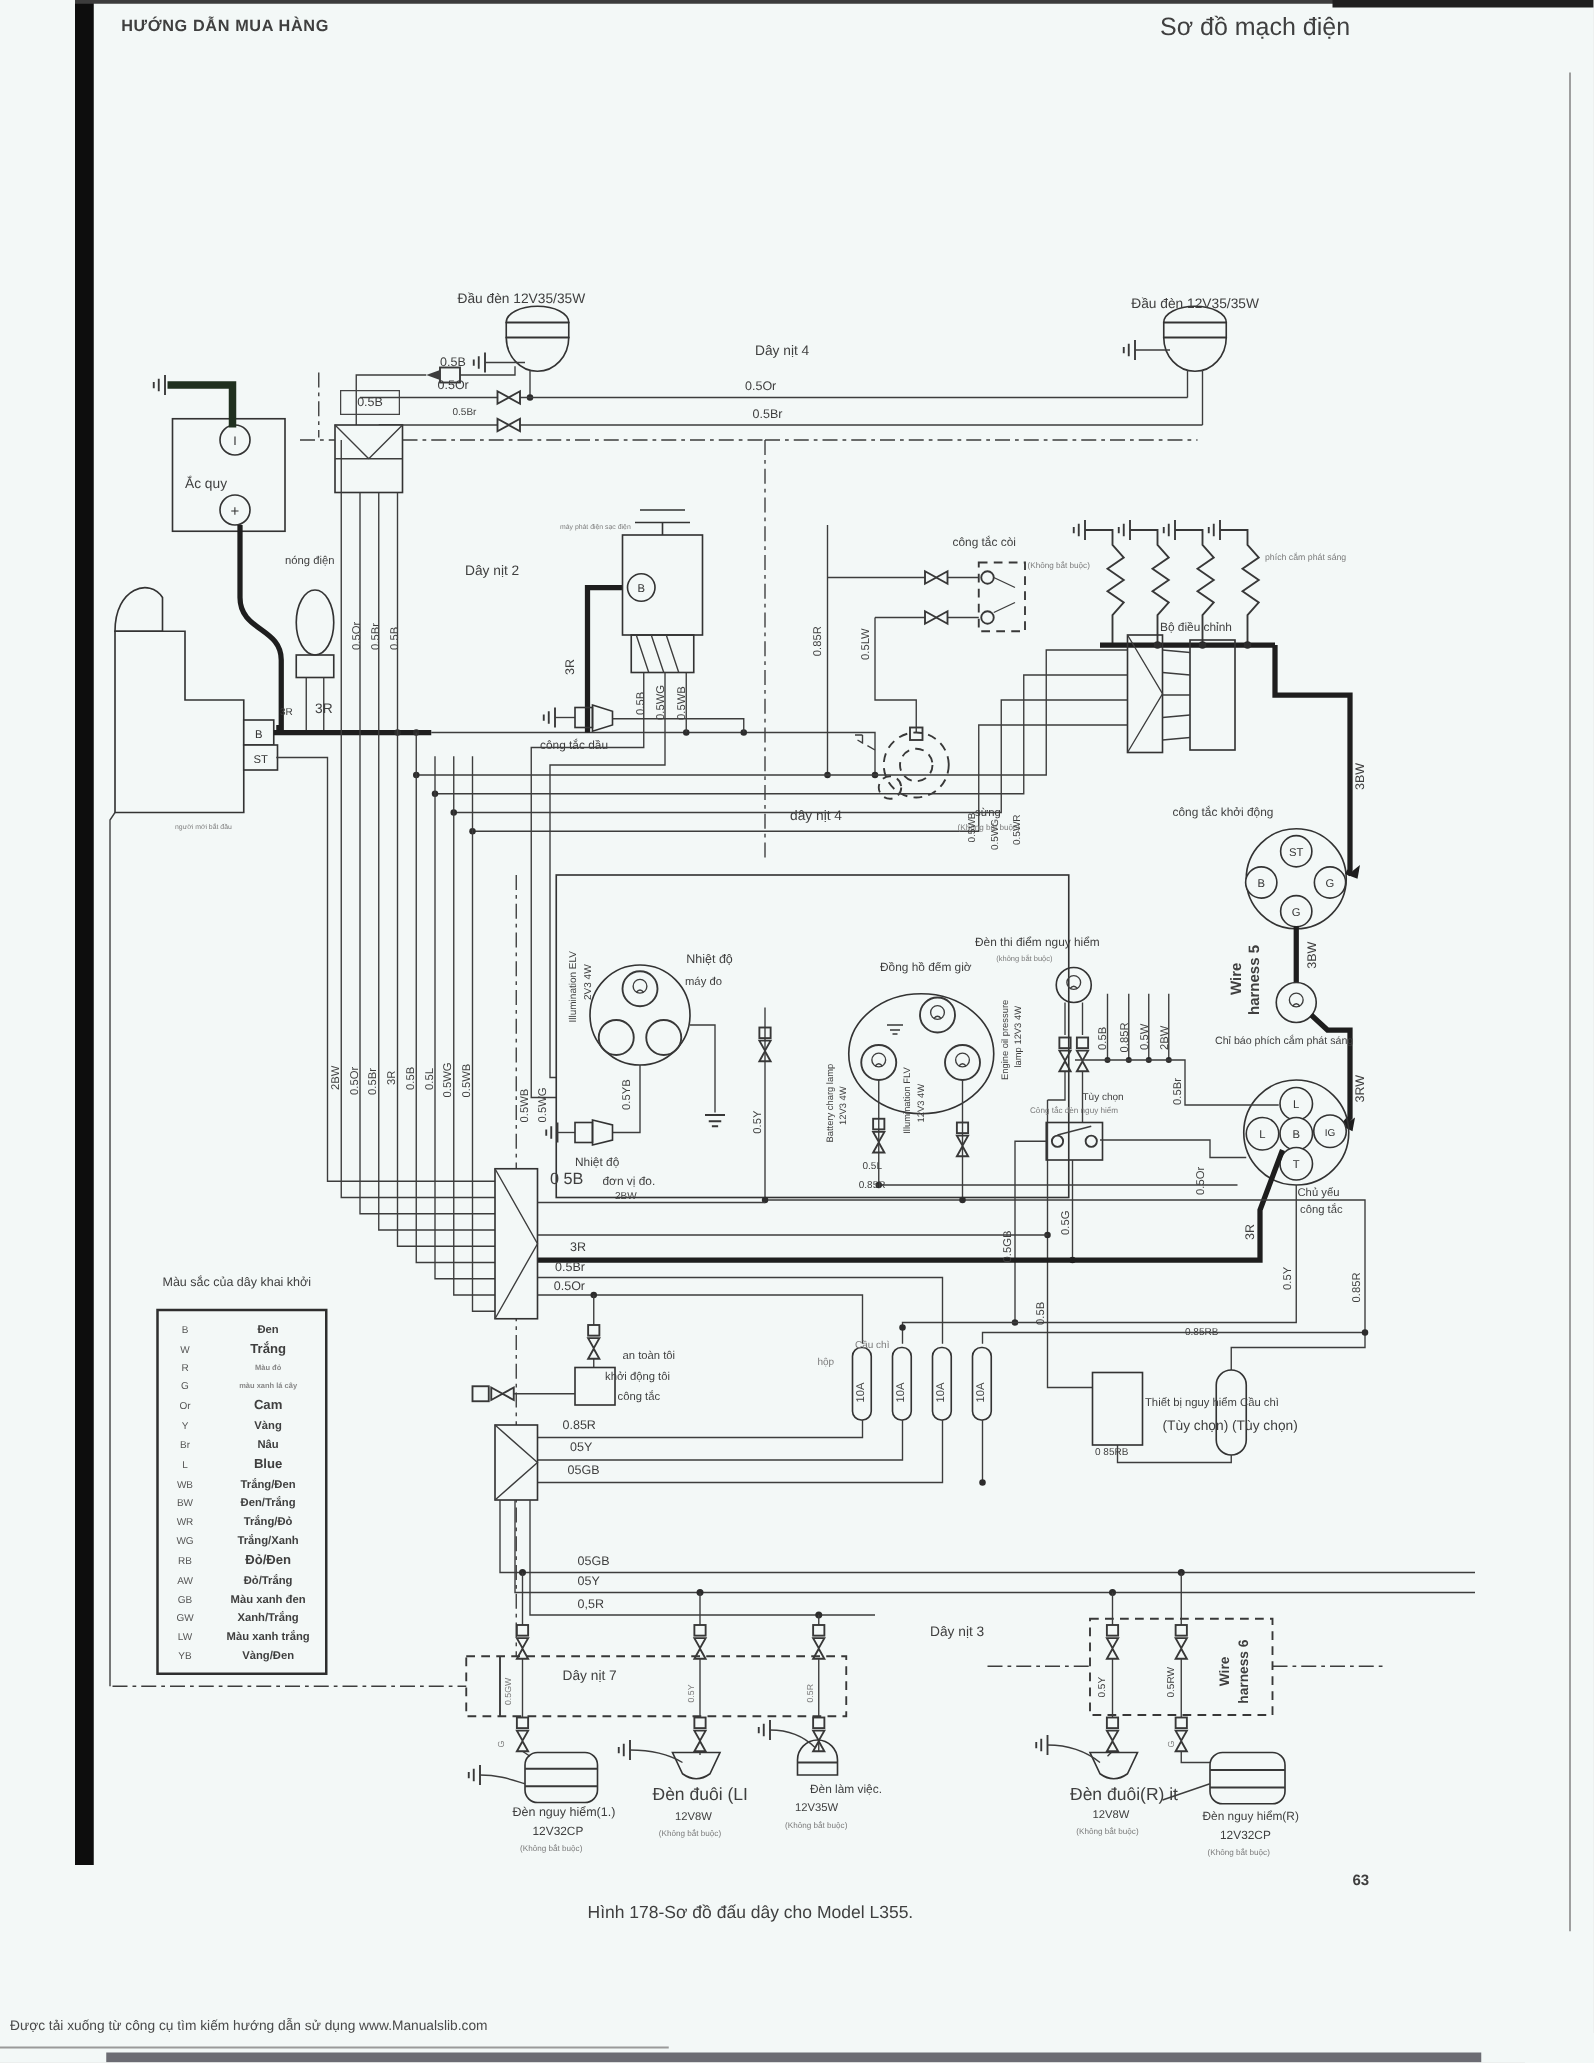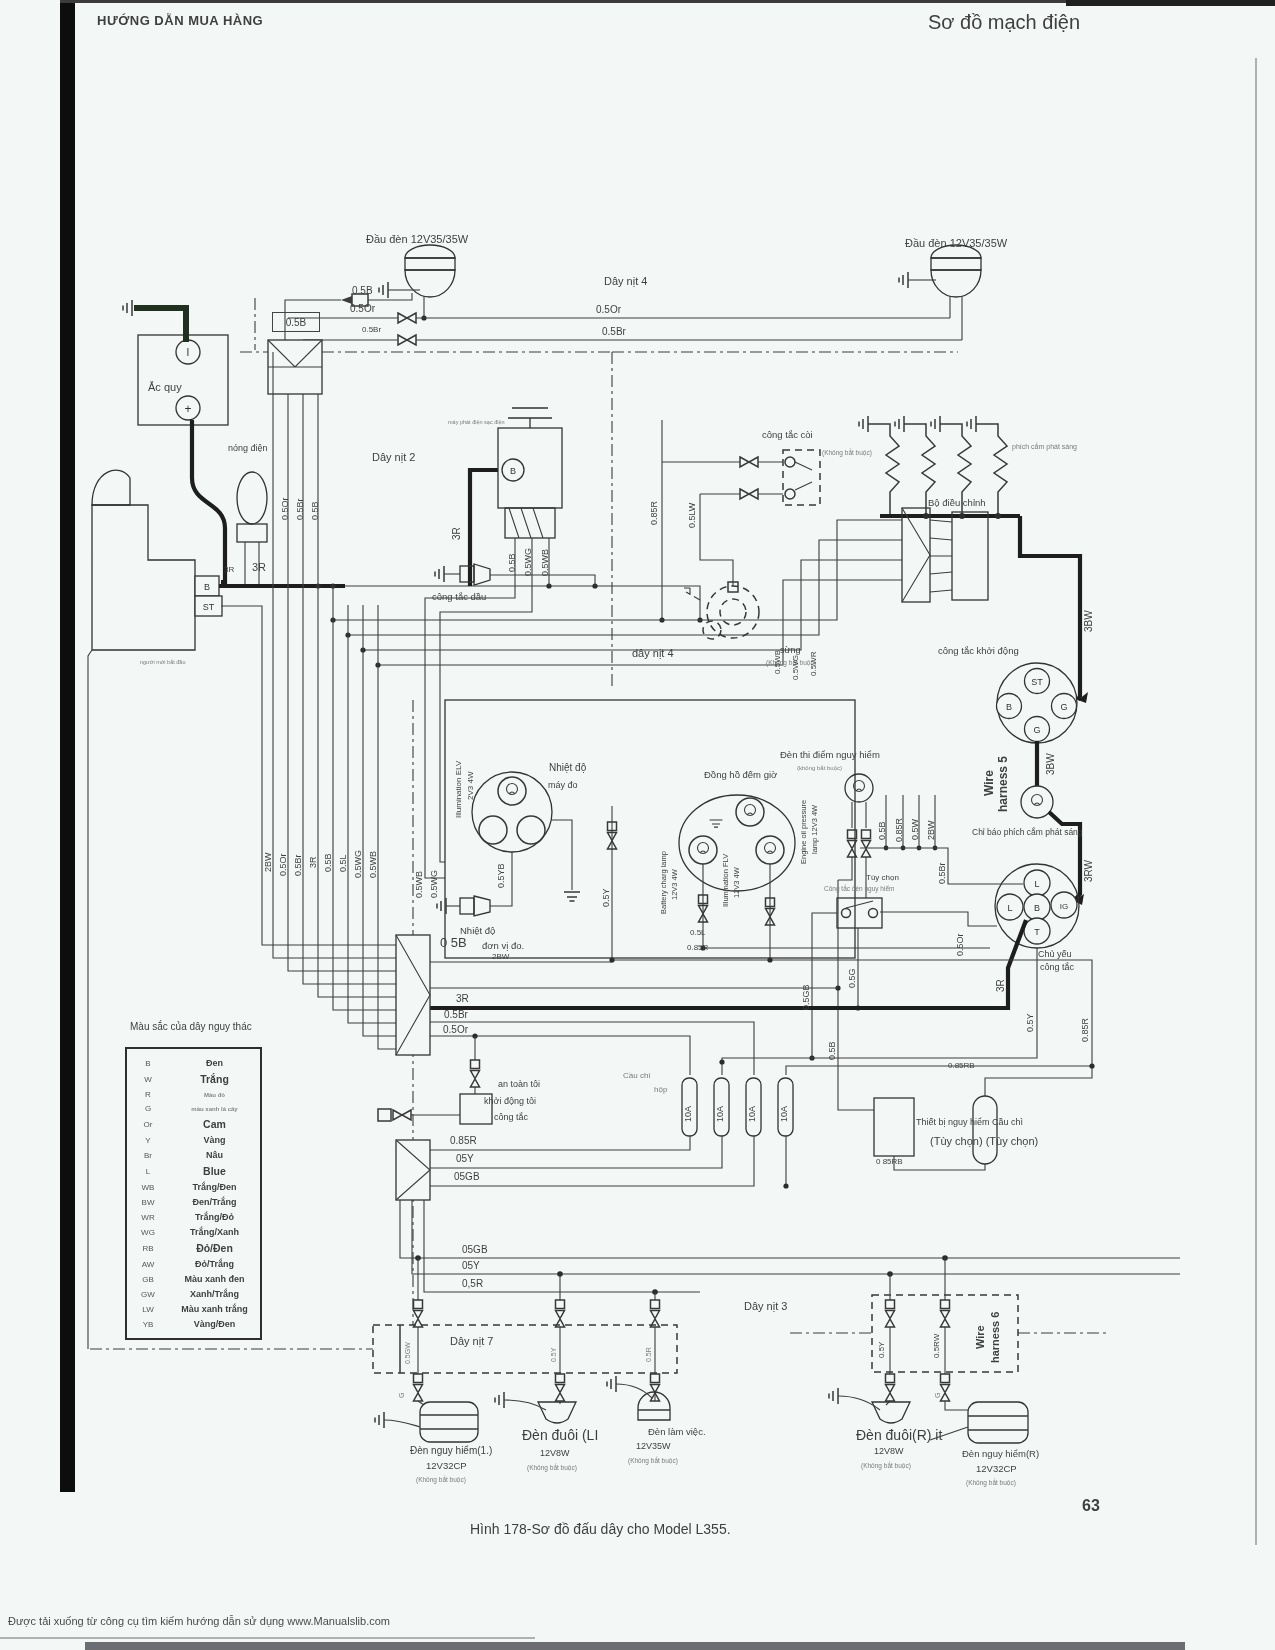--- a/index.html
+++ b/index.html
@@ -14,21 +14,21 @@
   .ds{stroke-dasharray:7 5;}
   .cp{stroke:#333;fill:none;stroke-width:1.3px;}
   .fw{fill:#f3f8f7;stroke:#333;stroke-width:1.3px;}
   .dot{fill:#2c2c2c;stroke:none;}
   .lb{position:absolute;white-space:nowrap;color:#3f3f3f;line-height:1.05;transform-origin:0 0;}
   .r{transform:rotate(-90deg);}
   .g{color:#7b7b7b;}
   .s55{font-size:5.5px}.s65{font-size:6.5px}.s7{font-size:7px}.s75{font-size:7.5px}
   .s8{font-size:8px}.s85{font-size:8.5px}.s9{font-size:9px}.s95{font-size:9.5px}
   .s10{font-size:10px}.s11{font-size:11px}.s12{font-size:12px}.s13{font-size:13px}
-  .s14{font-size:14px}.s16{font-size:16px}.s20{font-size:20px}
+  .s14{font-size:14px}.s16{font-size:12px}.s20{font-size:20px}
   .b6{font-weight:600}
   .box05b{position:absolute;left:272px;top:312px;width:46px;height:18px;border:1.3px solid #444;
           display:flex;align-items:center;justify-content:center;font-size:10px;}
   #legend{position:absolute;left:125px;top:1047px;width:137px;height:293px;border:2px solid #2e2e2e;
           display:flex;flex-direction:column;justify-content:space-evenly;padding:4px 0;box-sizing:border-box;}
   .lrow{display:flex;align-items:center;}
   .lcode{width:42px;text-align:center;font-size:8px;color:#555;}
   .lname{flex:1;text-align:center;font-size:9px;color:#3f3f3f;font-weight:bold;}
   .tiny .lname{font-size:6px;color:#888;}
   .bigname .lname{font-size:10.5px;}
@@ -531,21 +531,21 @@
   <div class="lb s10 r" style="left:996px;top:992px">3R</div>
   <div class="lb s9 r" style="left:1026px;top:1032px">0.5Y</div>
   <div class="lb s9 r" style="left:1081px;top:1042px">0.85R</div>
 
   <div class="lb s8" style="left:492px;top:953px">2BW</div>
   <div class="lb s13" style="left:440px;top:936px">0 5B</div>
   <div class="lb s10" style="left:456px;top:994px">3R</div>
   <div class="lb s10" style="left:444px;top:1010px">0.5Br</div>
   <div class="lb s10" style="left:443px;top:1025px">0.5Or</div>
 
-  <div class="lb s8 g" style="left:623px;top:1072px">Cầu chì</div>
+  <div class="lb s8 g" style="left:684px;top:1072px">Cầu chì</div>
   <div class="lb s8 g" style="left:654px;top:1086px">hộp</div>
   <div class="lb s9 r" style="left:684px;top:1122px">10A</div>
   <div class="lb s9 r" style="left:716px;top:1122px">10A</div>
   <div class="lb s9 r" style="left:748px;top:1122px">10A</div>
   <div class="lb s9 r" style="left:780px;top:1122px">10A</div>
 
   <div class="lb s9" style="left:498px;top:1080px">an toàn tôi</div>
   <div class="lb s9" style="left:484px;top:1097px">khởi động tôi</div>
   <div class="lb s9" style="left:494px;top:1113px">công tắc</div>
 
@@ -588,21 +588,21 @@
   <div class="lb s65 g" style="left:861px;top:1463px">(Không bắt buộc)</div>
   <div class="lb s95" style="left:962px;top:1449px">Đèn nguy hiểm(R)</div>
   <div class="lb s95" style="left:976px;top:1464px">12V32CP</div>
   <div class="lb s65 g" style="left:966px;top:1480px">(Không bắt buộc)</div>
 
   <div class="lb s14" style="left:470px;top:1522px">Hình 178-Sơ đồ đấu dây cho Model L355.</div>
   <div class="lb s16 b6" style="left:1082px;top:1498px">63</div>
   <div class="lb s11" style="left:8px;top:1616px;color:#4a4a4a">Được tải xuống từ công cụ tìm kiếm hướng dẫn sử dụng www.Manualslib.com</div>
 </div>
 
-<div class="lb s10" style="left:130px;top:1022px">Màu sắc của dây nguy thác</div>
+<div class="lb s10" style="left:130px;top:1022px">Màu sắc của dây khai khởi</div>
 <div id="legend">
   <div class="lrow">
         <span class="lcode">B</span>
         <span class="lname">Đen</span>
       </div>
   <div class="lrow bigname">
         <span class="lcode">W</span>
         <span class="lname">Trắng</span>
       </div>
   <div class="lrow tiny">

